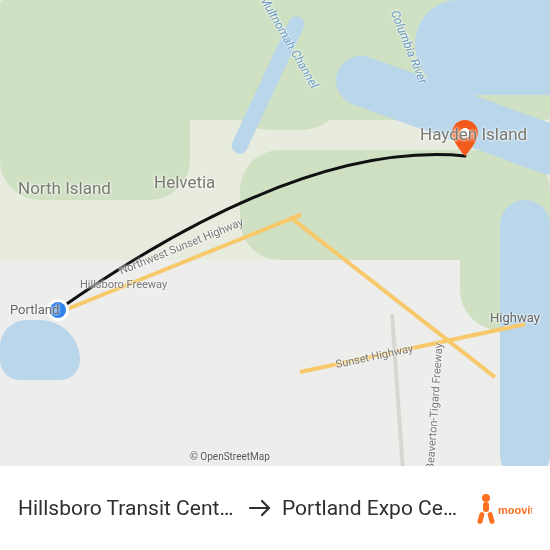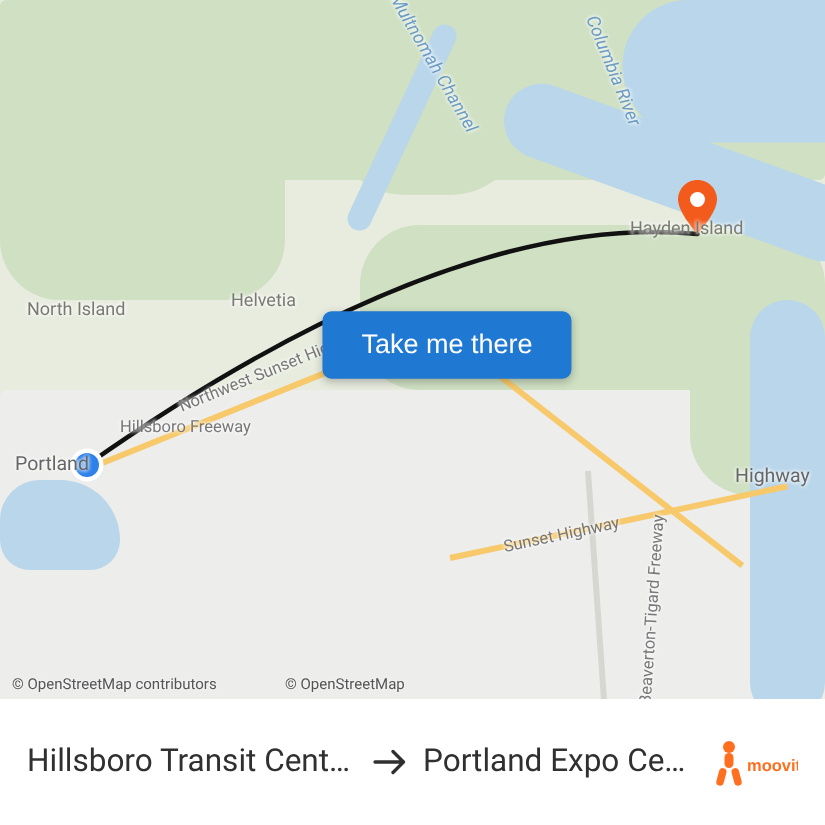--- a/index.html
+++ b/index.html
@@ -29,21 +29,21 @@
 
   .map-label {
     position: absolute;
     font-size: 11px;
     color: #777;
     white-space: nowrap;
     text-shadow: 0 0 3px #fff, 0 0 3px #fff;
   }
   .map-label.city { color: #666; font-size: 13px; }
   .map-label.waterlbl { color: #6a9bc4; font-style: italic; font-size: 12px; }
-  .map-label.placelbl { color: #7a7a72; font-size: 12px; margin-top: 21px; }
+  .map-label.placelbl { color: #7a7a72; font-size: 17px; }
 
   svg.route-layer {
     position: absolute;
     left: 0; top: 0;
     width: 550px; height: 466px;
     pointer-events: none;
   }
 
   .pin {
     position: absolute;
@@ -141,23 +141,21 @@
   <span class="map-label" style="left:80px;top:278px">Hillsboro Freeway</span>
   <span class="map-label city" style="left:10px;top:302px">Portland</span>
   <span class="map-label city" style="left:490px;top:310px">Highway</span>
   <span class="map-label placelbl" style="left:420px;top:124px">Hayden Island</span>
   <span class="map-label waterlbl" style="left:237px;top:35px;transform:rotate(60deg)">Multnomah Channel</span>
   <span class="map-label waterlbl" style="left:370px;top:40px;transform:rotate(68deg)">Columbia River</span>
   <span class="map-label" style="left:115px;top:240px;transform:rotate(-22deg)">Northwest Sunset Highway</span>
   <span class="map-label" style="left:335px;top:350px;transform:rotate(-12deg)">Sunset Highway</span>
   <span class="map-label" style="left:371px;top:400px;transform:rotate(-86deg)">Beaverton-Tigard Freeway</span>
 
-  <button class="cta-btn" style="left:298px;top:230px">Take me there</button>
 
-  <span class="attribution" style="left:8px">© OpenStreetMap contributors</span>
   <span class="attribution" style="left:190px">© OpenStreetMap</span>
 </div>
 
 <div class="bottom-bar">
   <div class="route-text">
     <span class="loc from">Hillsboro Transit Center (East)</span>
     <svg class="arrow-icon" width="24" height="20" viewBox="0 0 24 20">
       <path d="M2 10 H20 M14 3 L21 10 L14 17" stroke="#303030" stroke-width="2.2" fill="none" stroke-linecap="round" stroke-linejoin="round"></path>
     </svg>
     <span class="loc to">Portland Expo Center</span>

